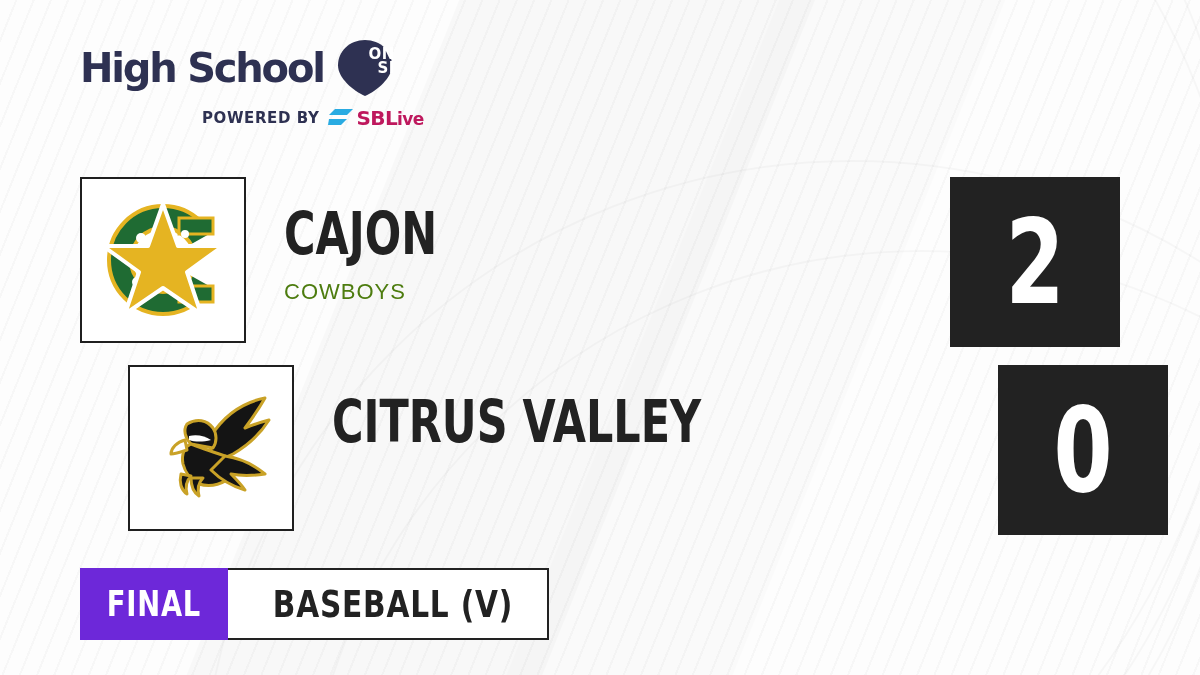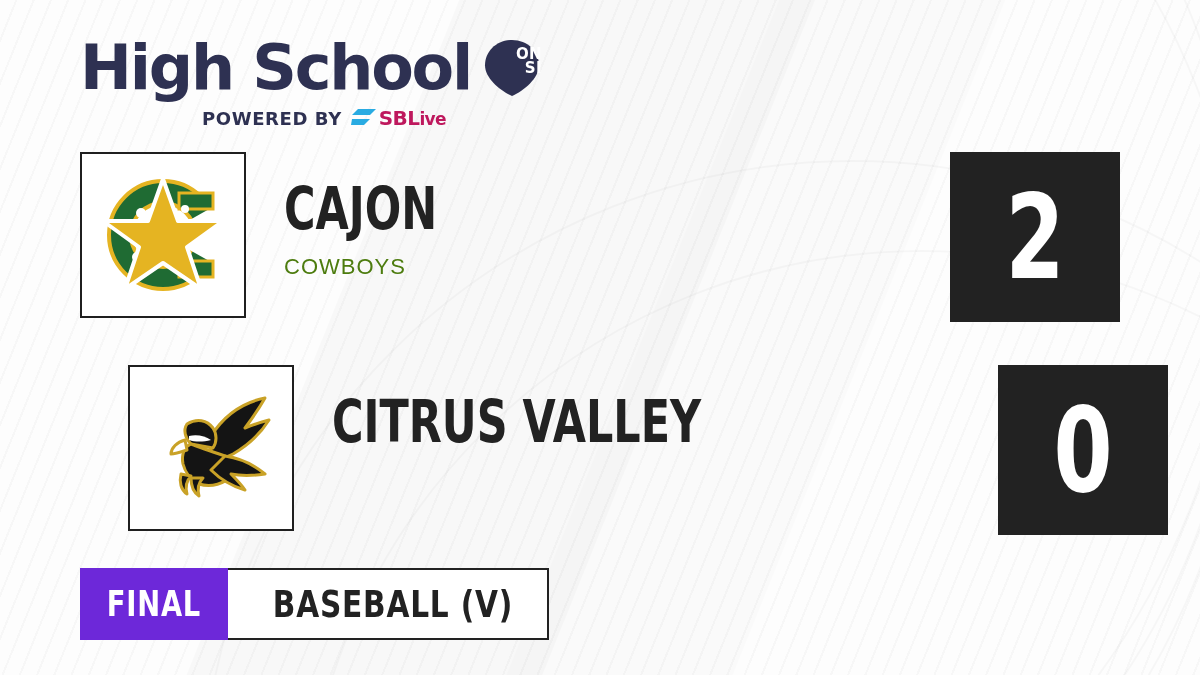--- a/index.html
+++ b/index.html
@@ -75,21 +75,21 @@
     height: 100px;
   }
   .brand-row {
     display: flex;
     align-items: center;
     height: 68px;
   }
   .brand-wordmark {
     font-family: "DejaVu Sans", sans-serif;
     font-weight: 700;
-    font-size: 62px;
+    font-size: 40px;
     letter-spacing: -2.2px;
     color: #2e3152;
     line-height: 62px;
     white-space: nowrap;
   }
   .pin {
     position: relative;
     margin-left: 11px;
     width: 60px;
     height: 60px;
@@ -112,21 +112,21 @@
   .powered-row {
     display: flex;
     align-items: center;
     margin-top: 5px;
     margin-left: 122px;
     height: 22px;
   }
   .powered-label {
     font-family: "DejaVu Sans", sans-serif;
     font-weight: 700;
-    font-size: 18px;
+    font-size: 15px;
     letter-spacing: 0.6px;
     color: #2e3152;
   }
   .sblive-mark {
     margin-left: 9px;
     margin-right: 2px;
     display: block;
   }
   .sblive-word {
     font-family: "DejaVu Sans", sans-serif;
@@ -137,21 +137,21 @@
   }
   .sblive-word .lo { font-size: 17px; }
 
   
   .team-row {
     position: absolute;
     left: 80px;
     width: 1040px;
     height: 170px;
   }
-  #team-row-0 { top: 152px; }
+  #team-row-0 { top: 177px; }
   #team-row-1 { top: 365px; margin-left: 48px; }
 
   .logo-box {
     position: absolute;
     left: 0;
     top: 0;
     width: 166px;
     height: 166px;
     border: 2px solid #1f1f1f;
     background: #ffffff;

